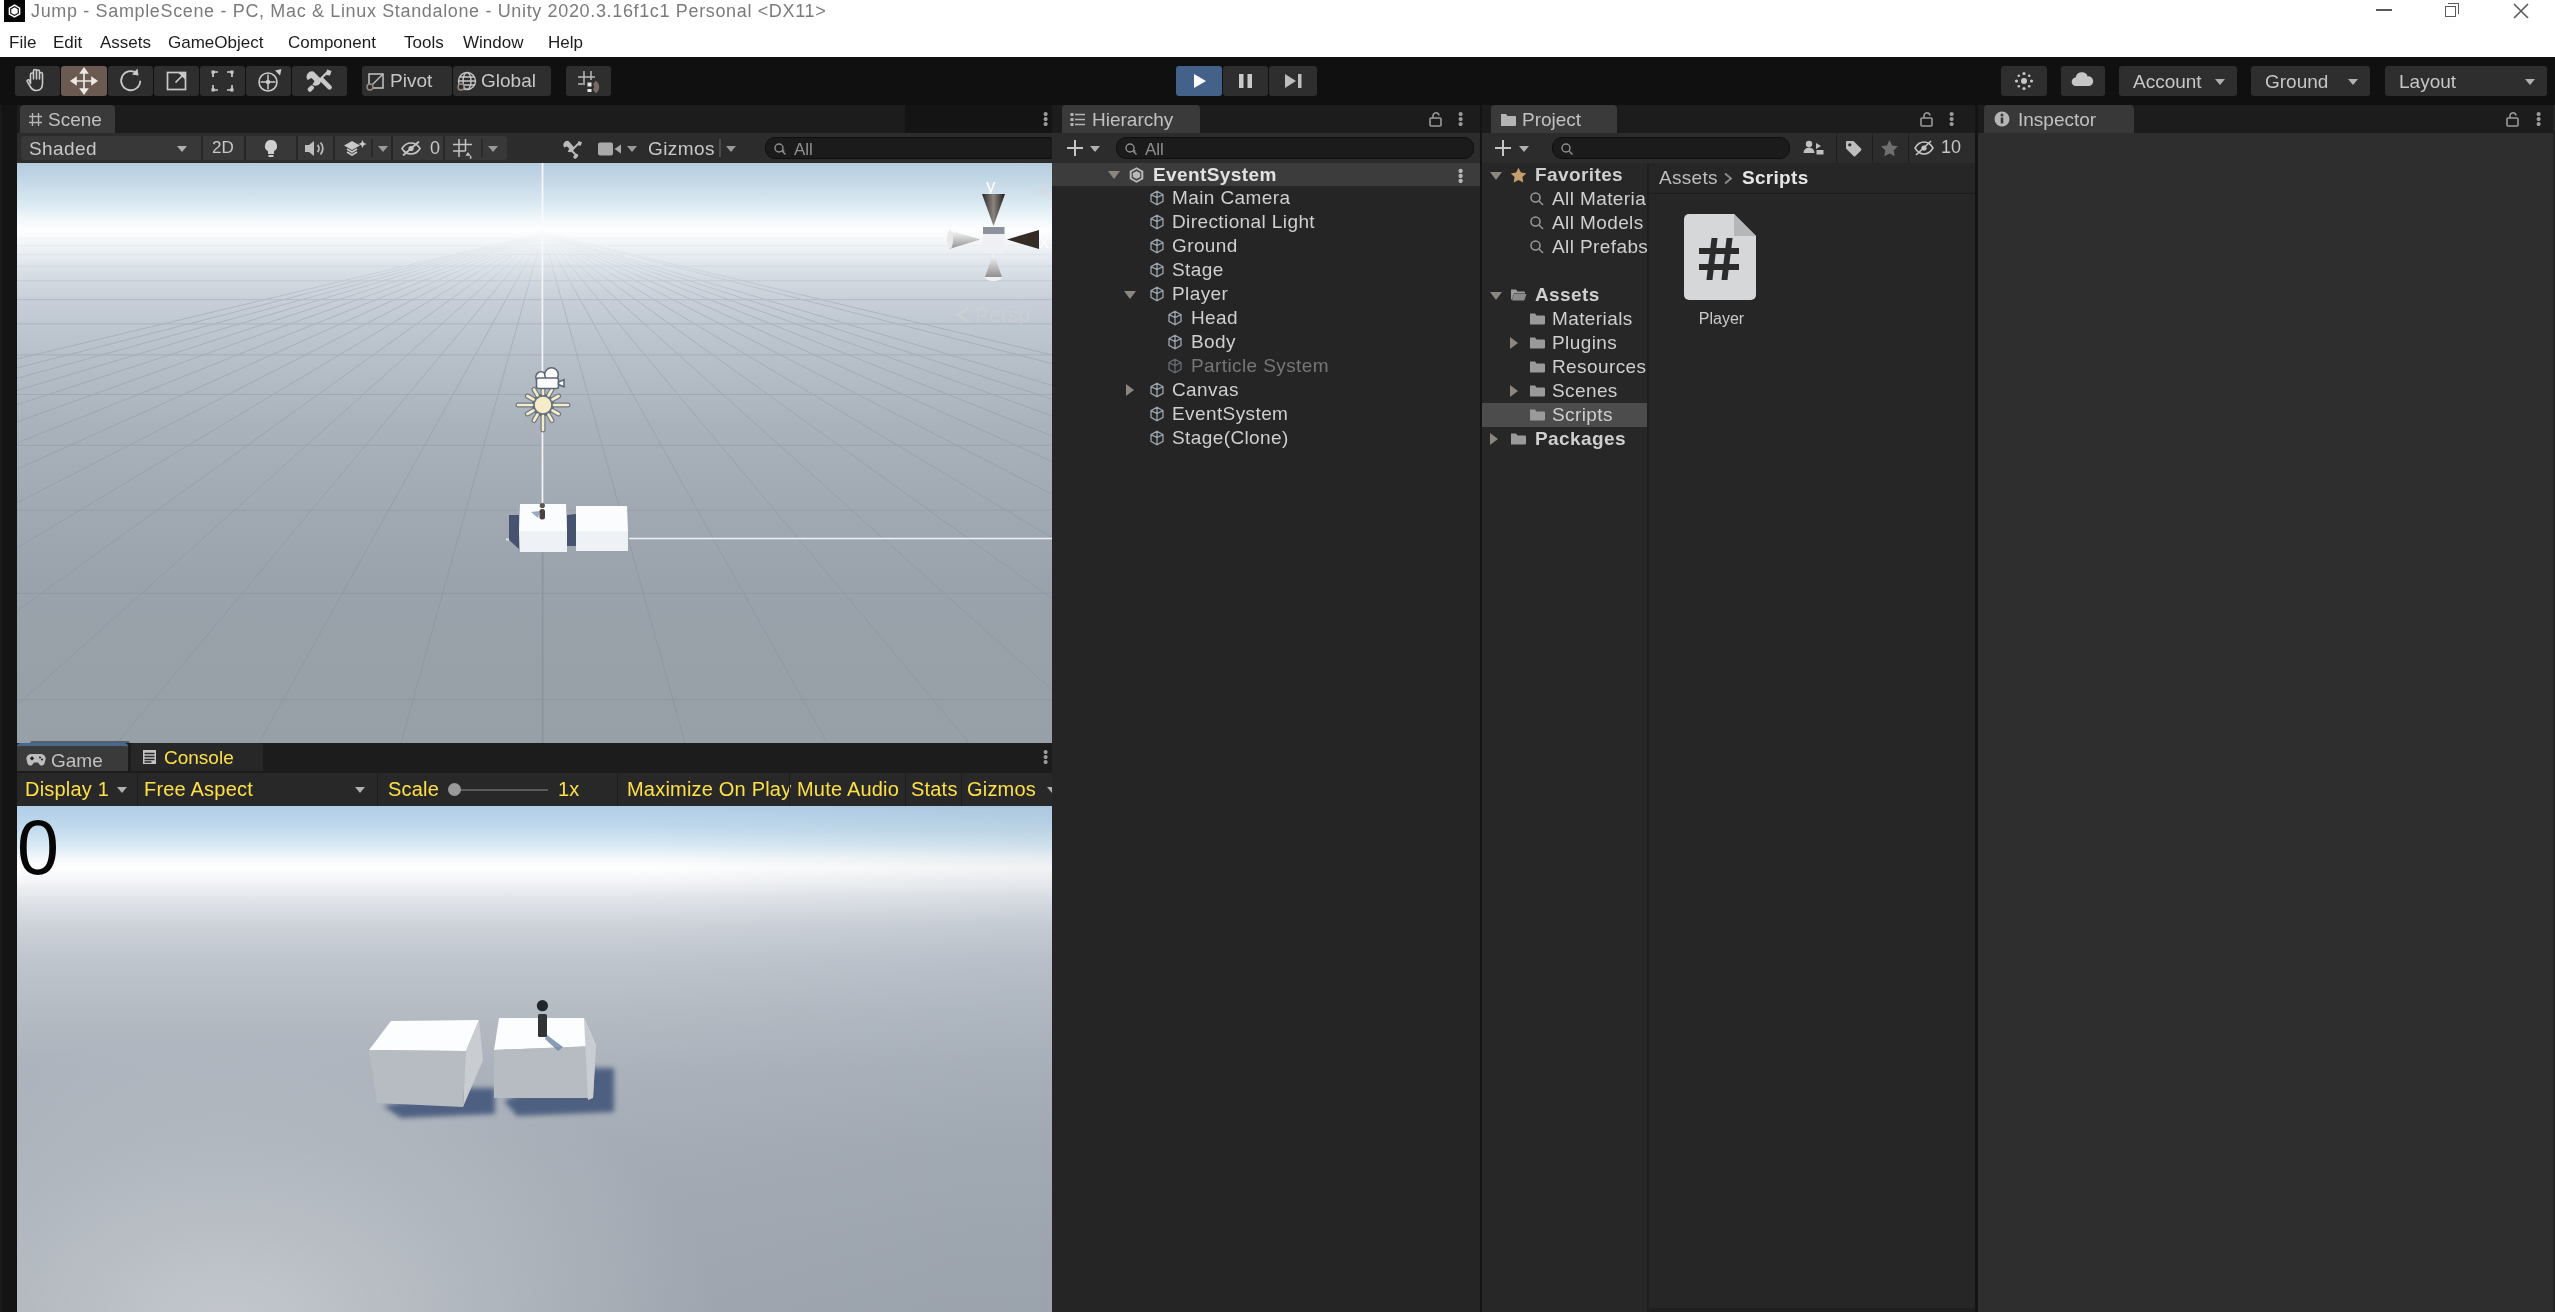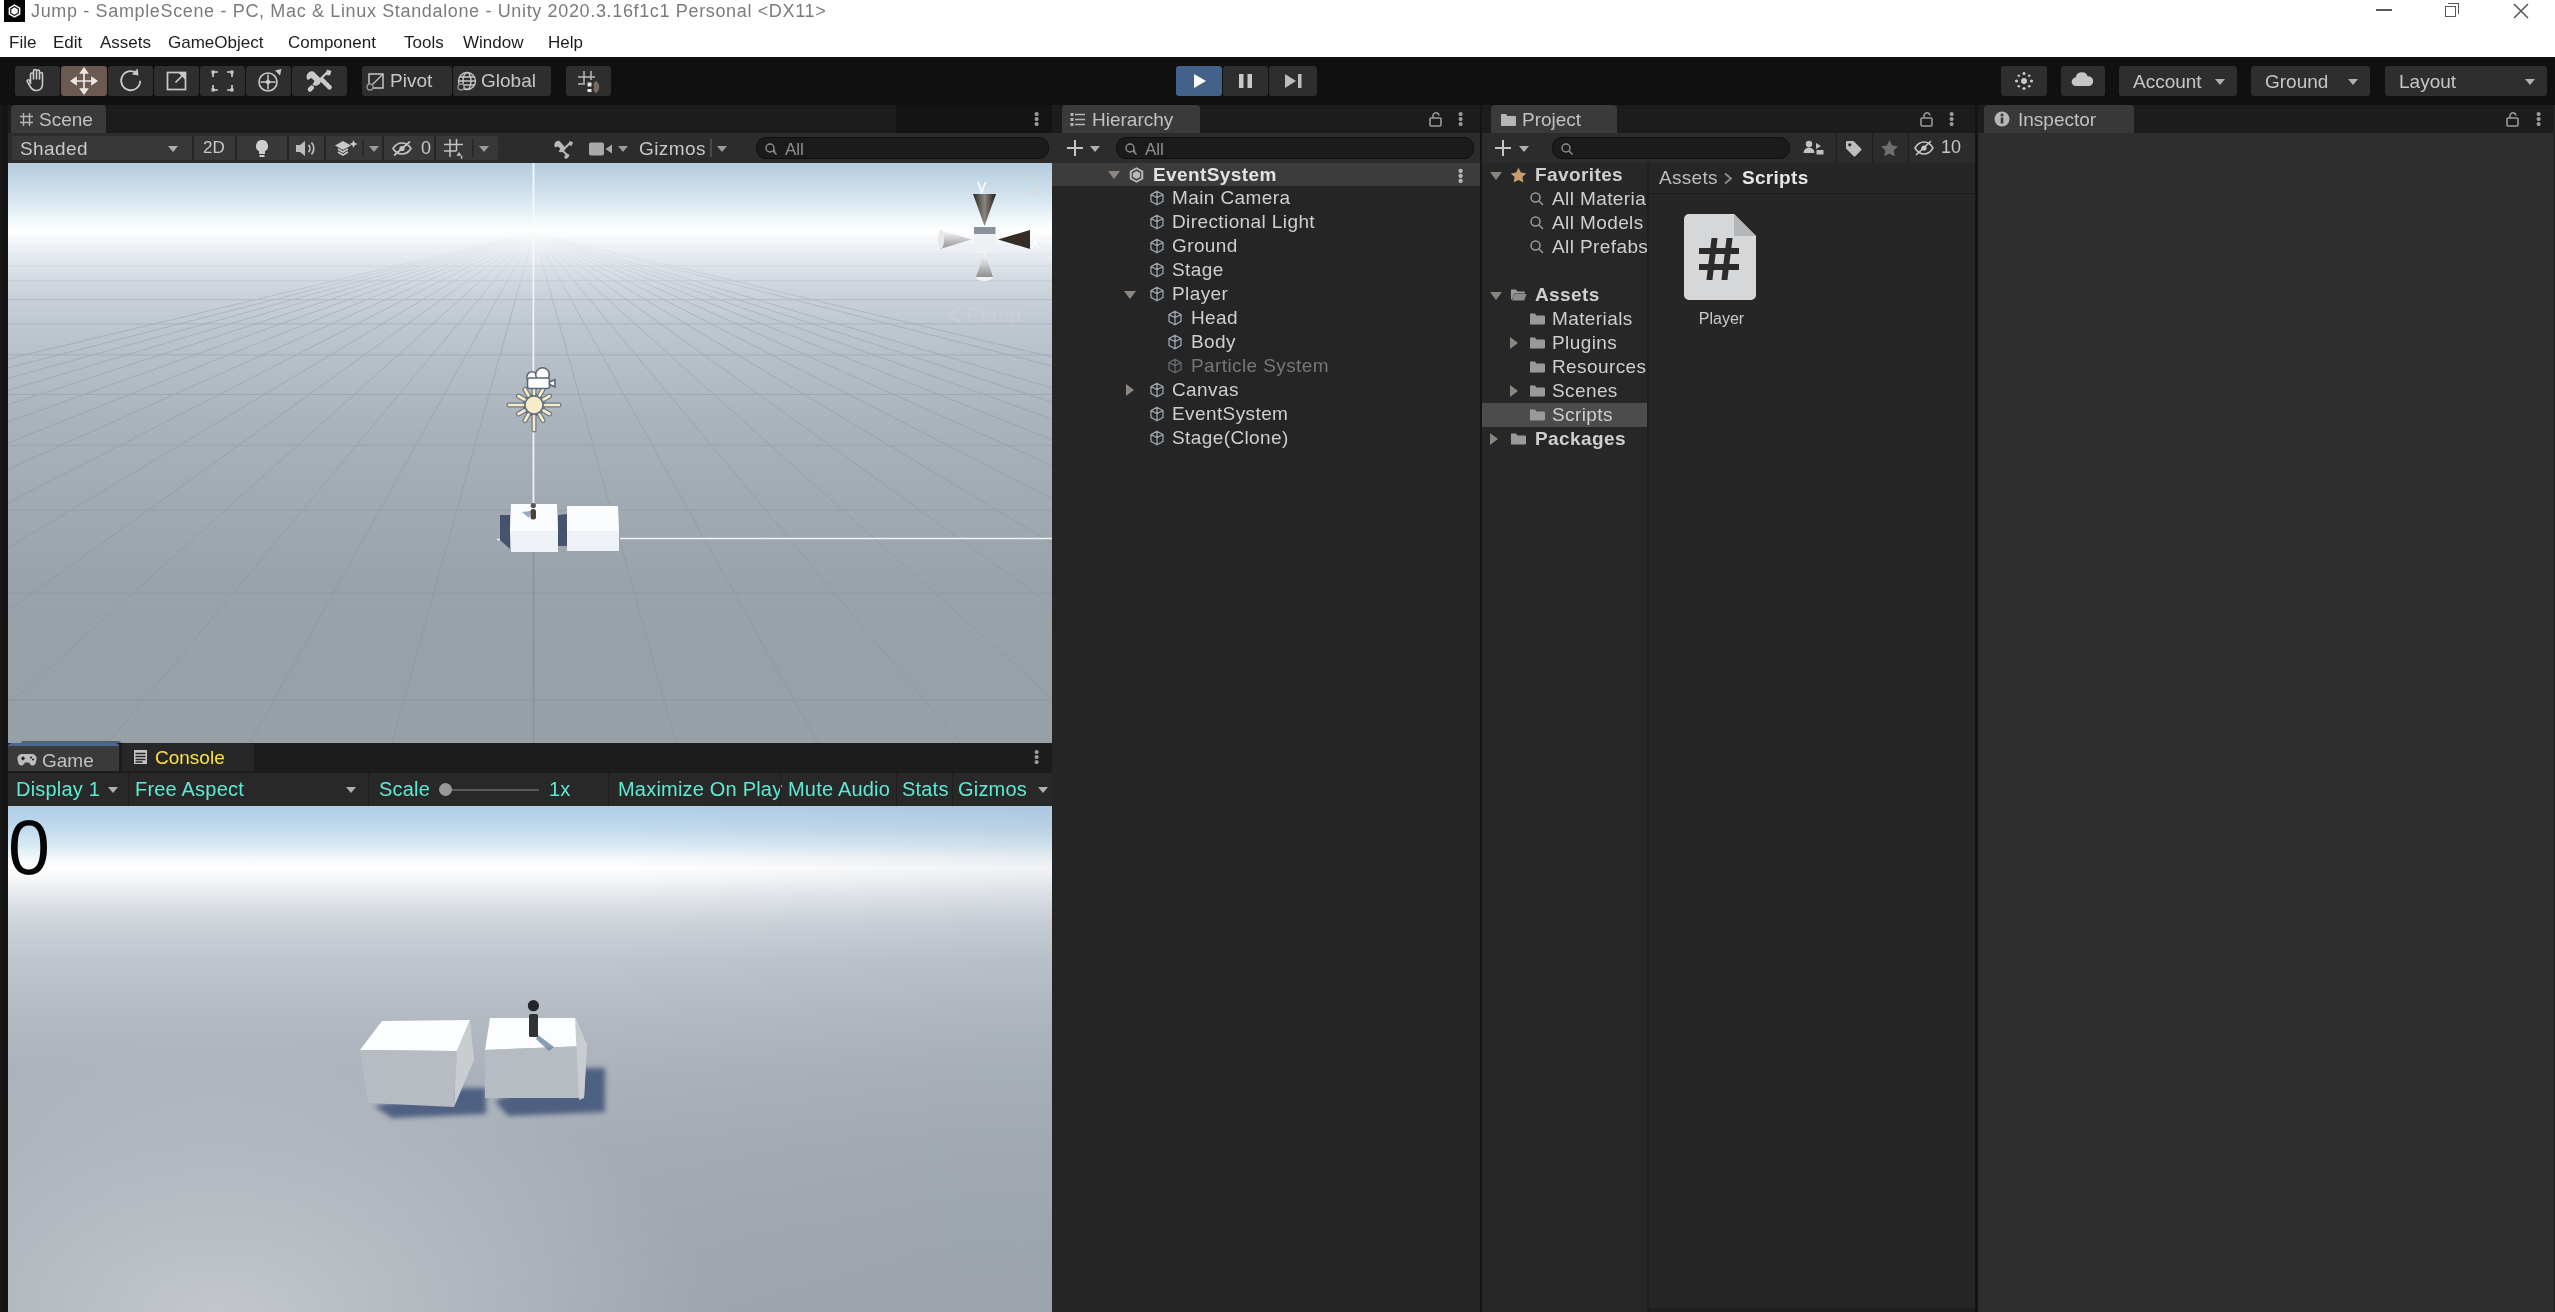--- a/index.html
+++ b/index.html
@@ -202,21 +202,21 @@
       <div class="caret" style="right:12px; top:13px;"></div>
     </div>
   <div class="tbtn" style="left:2385px; width:162px;">
       <span class="tbtxt" style="position:absolute;left:14px;top:5px;">Layout</span>
       <div class="caret" style="right:12px; top:13px;"></div>
     </div>
 
   <div class="abs" style="left:0; top:105px; width:2px; height:1207px; background:#191919; z-index:50;"></div>
   <div class="abs" style="left:2553px; top:105px; width:2px; height:1207px; background:#232323; z-index:50;"></div>
 
-  <div id="scenepanel" class="abs" style="left:8px; top:105px; width:888px; height:1207px; background:#1c1c1c;">
+  <div id="scenepanel" class="abs" style="left:17px; top:105px; width:888px; height:1207px; background:#1c1c1c;">
 
     <div class="tab" style="left:3px; width:95px;">
       <svg style="position:absolute;left:8px;top:7px;" width="15" height="15" viewBox="0 0 15 15">
           <g stroke="#b5b5b5" stroke-width="1.4">
             <path d="M4.5 1v13M10.5 1v13M1 4.5h13M1 10.5h13"></path>
           </g>
         </svg>
       <span class="lbl" style="left:28px;">Scene</span>
     </div>
     <div class="dots" style="left:1026px; top:6px;">•<br>•<br>•</div>
@@ -457,21 +457,21 @@
         <svg style="position:absolute;left:11px;top:6px;" width="15" height="16" viewBox="0 0 15 16">
             <rect x="1" y="1" width="13" height="14" fill="#c4c4c4"></rect>
             <g stroke="#272727" stroke-width="1.7">
               <path d="M2.5 4.5h10M2.5 7.5h10M2.5 10.5h10M2.5 13h7"></path>
             </g>
           </svg>
         <span style="position:absolute;left:33px;top:4px;">Console</span>
       </div>
       <div class="dots" style="left:1026px; top:6px;">•<br>•<br>•</div>
     </div>
-    <div class="abs" style="left:0; top:668px; width:1049px; height:33px; background:#282828; color:#5eead4; font-size:20px; letter-spacing:0.2px;">
+    <div class="abs" style="left:0; top:668px; width:1049px; height:33px; background:#282828; color:#fde047; font-size:20px; letter-spacing:0.2px;">
       <span style="position:absolute;left:8px;top:5px;">Display 1</span>
         <div class="caret" style="left:100px;top:14px;"></div>
       <div style="position:absolute;left:120px;top:0;width:1px;height:33px;background:#1e1e1e;"></div>
       <span style="position:absolute;left:127px;top:5px;">Free Aspect</span>
         <div class="caret" style="left:338px;top:14px;"></div>
       <div style="position:absolute;left:360px;top:0;width:1px;height:33px;background:#1e1e1e;"></div>
       <span style="position:absolute;left:371px;top:5px;">Scale</span>
       <div style="position:absolute;left:437px;top:16px;width:94px;height:2px;background:#5a5a5a;"></div>
       <div style="position:absolute;left:431px;top:10px;width:13px;height:13px;border-radius:7px;background:#999;"></div>
       <span style="position:absolute;left:541px;top:5px;">1x</span>

